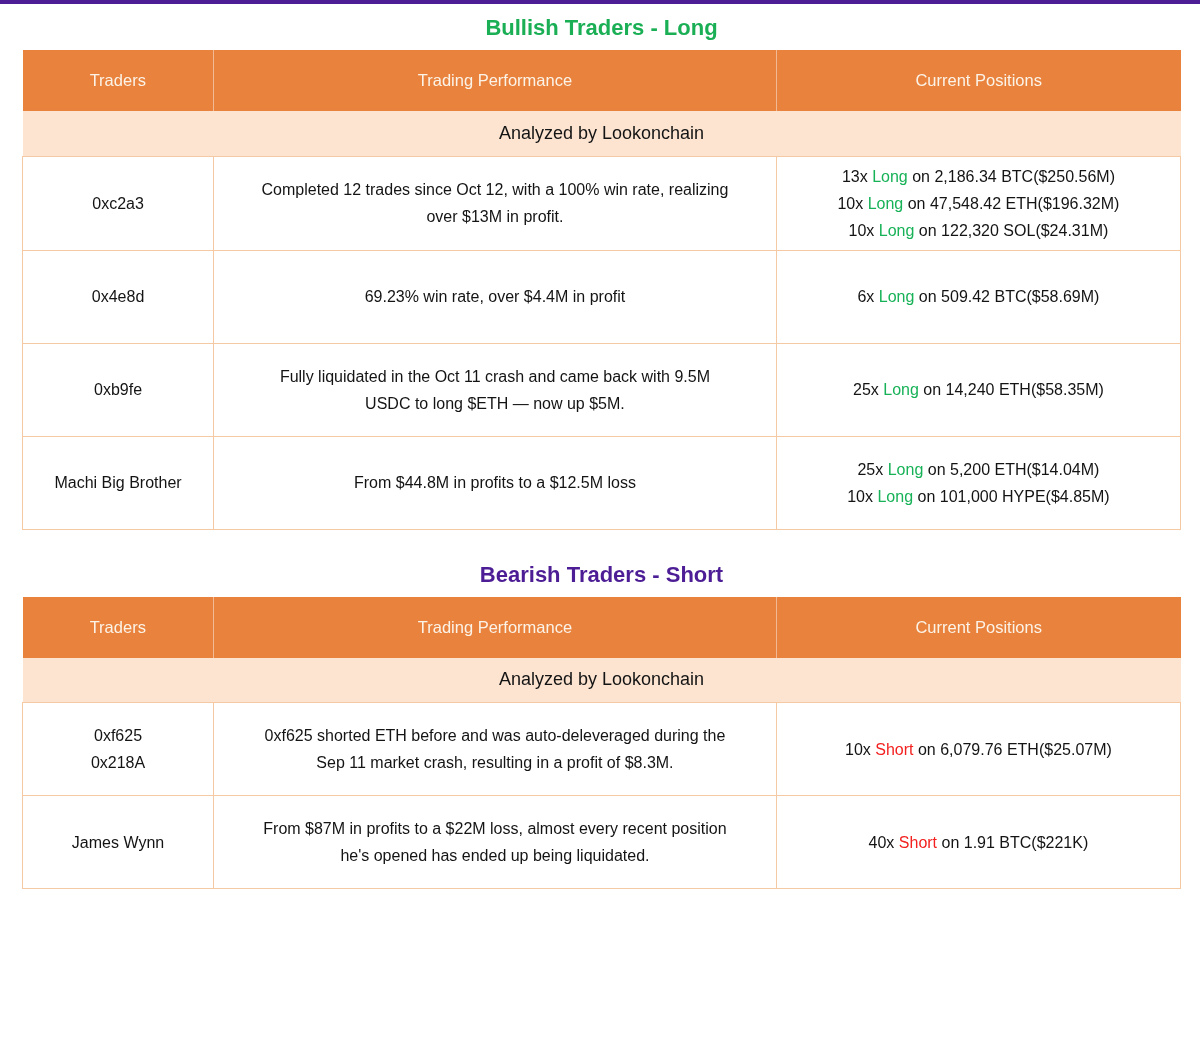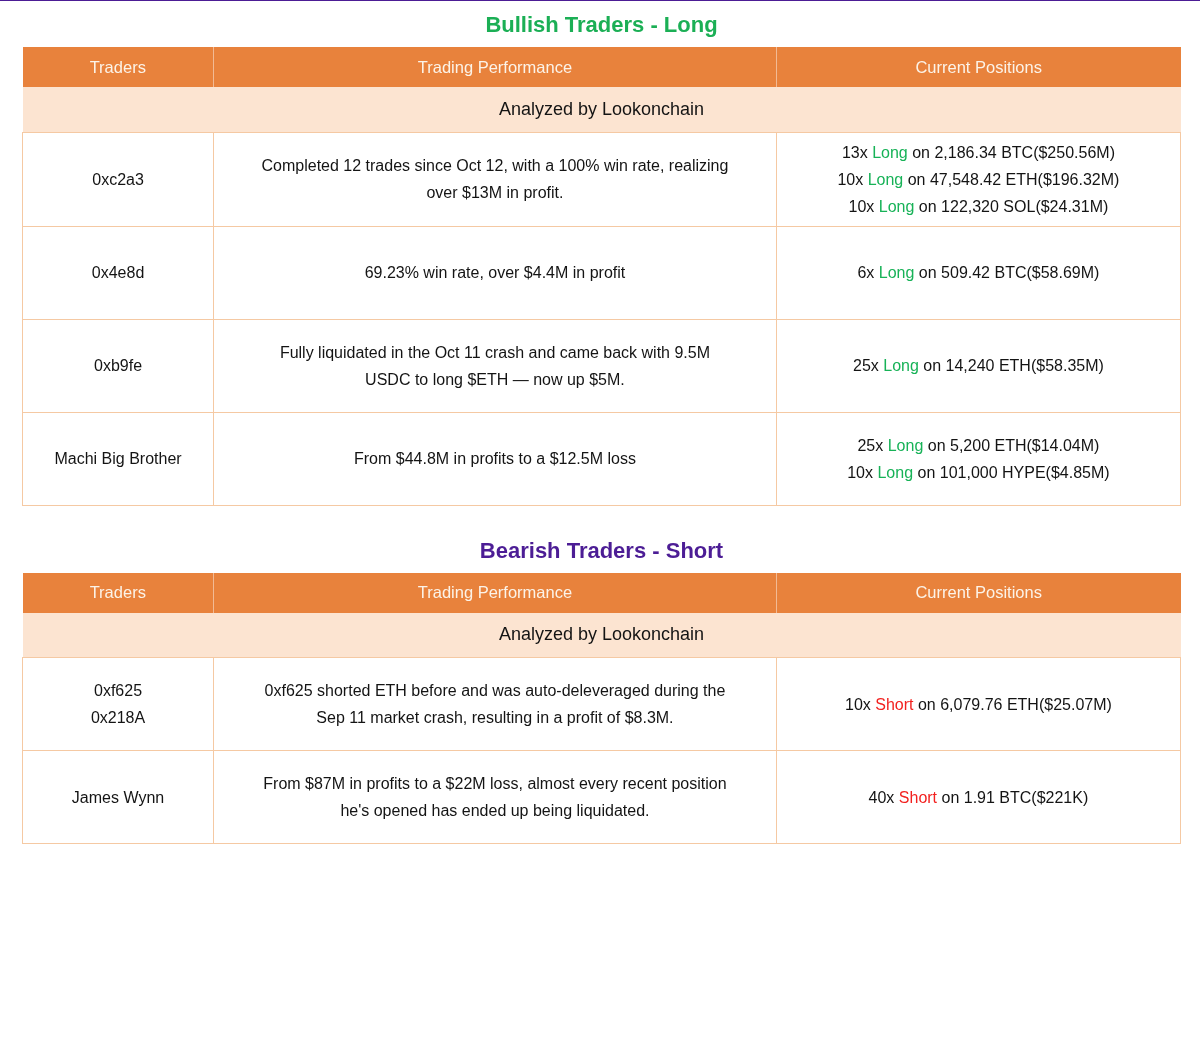--- a/index.html
+++ b/index.html
@@ -6,21 +6,21 @@
   body {
     font-family: "Liberation Sans", sans-serif;
     color: #141414;
     -webkit-font-smoothing: antialiased;
   }
   .page {
     width: 1200px;
     height: 1063px;
     box-sizing: border-box;
     padding: 0 19px 0 22px;
-    border-top: 1px solid #4c1d95;
+    border-top: 4px solid #4c1d95;
     overflow: hidden;
   }
   .tbl-title {
     margin: 0;
     text-align: center;
     font-size: 22px;
     font-weight: bold;
     line-height: 26px;
     padding: 11px 0 9px 0;
   }
@@ -34,21 +34,21 @@
   }
   col.c1 { width: 16.5%; }
   col.c2 { width: 48.6%; }
   col.c3 { width: 34.9%; }
 
   thead th {
     background: var(--header-bg);
     color: var(--header-text);
     font-weight: normal;
     font-size: 16.5px;
-    height: 40px;
+    height: 61px;
     box-sizing: border-box;
     border-right: 1px solid rgba(255,255,255,0.45);
     padding: 0 6px;
   }
   thead th:last-child { border-right: none; }
 
   tr.subheader td {
     background: var(--subheader-bg);
     height: 45px;
     box-sizing: border-box;

